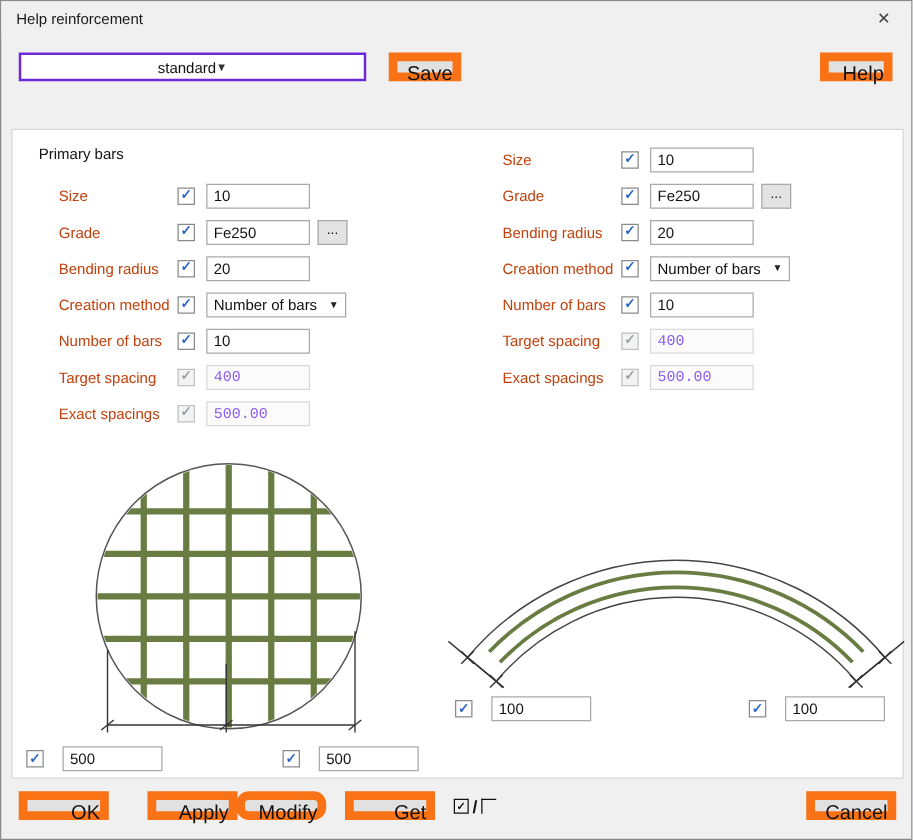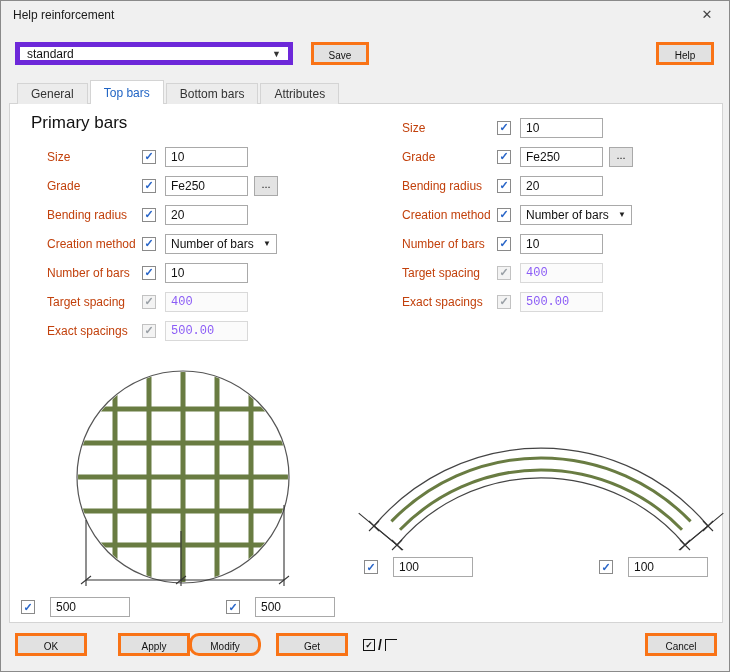--- a/index.html
+++ b/index.html
@@ -1,34 +1,34 @@
 <!DOCTYPE html>
 <html><head>
 <meta charset="utf-8">
 <style>
   html,body{margin:0;padding:0;background:#cfcfcf;}
   *{box-sizing:border-box;font-family:"Liberation Sans", sans-serif;}
   .window{position:relative;width:730px;height:672px;background:#f0f0f0;border:1px solid #8a8a8a;overflow:hidden;}
   .titlebar{position:absolute;left:0;top:0;width:100%;height:28px;background:#f0f0f0;}
   .title{position:absolute;left:12px;top:7px;font-size:12px;color:#1a1a1a;}
   .close{position:absolute;right:0;top:0;width:44px;height:28px;text-align:center;line-height:28px;font-size:13px;color:#444;cursor:pointer;}
-  .combo{position:absolute;display:flex;align-items:center;justify-content:space-between;background:#fff;border:5px solid #6d28d9;padding:0 7px;font-size:12px;color:#111;}
+  .combo{position:absolute;display:flex;align-items:center;justify-content:center;background:#fff;border:2px solid #6d28d9;padding:0 7px;font-size:12px;color:#111;}
   .combo .arrow{font-size:9px;color:#333;}
-  .btn{position:absolute;height:23px;background:#e1e1e1;border:3px solid #f97316;font-size:10px;color:#111;text-align:center;line-height:21px;cursor:pointer;}
+  .btn{position:absolute;height:23px;background:#e1e1e1;border:7px solid #f97316;font-size:16px;color:#111;text-align:right;line-height:21px;cursor:pointer;}
   .preset{left:14px;top:41px;width:278px;height:23px;}
   .save{left:310px;top:41px;width:58px;}
   .help{left:655px;top:41px;width:58px;}
   .tabs{position:absolute;left:16px;top:79px;height:24px;display:flex;align-items:flex-end;z-index:3;}
   .tab{height:21px;line-height:21px;padding:0 13px;font-size:12px;color:#333;background:#ececec;border:1px solid #d4d4d4;border-bottom:none;margin-right:2px;cursor:pointer;}
   .tab.active{height:24px;line-height:24px;background:#fff;color:#1f63c4;border-bottom:none;}
   .page{position:absolute;left:8px;top:102px;width:714px;height:520px;background:#fff;border:1px solid #d4d4d4;}
   .col{position:absolute;top:112px;width:345px;}
   .col.left{left:30px;}
   .col.right{left:385px;}
-  .sec-title{font-size:17px;color:#111;height:20px;line-height:20px;margin-bottom:9px;}
+  .sec-title{font-size:12px;color:#111;height:20px;line-height:20px;margin-bottom:9px;}
   .frow{display:flex;align-items:center;height:29px;padding-left:16px;}
   .flabel{width:95px;font-size:12px;color:#c2410c;}
   .cb{width:14px;height:14px;background:#fff;border:1px solid #8a8a8a;margin-right:9px;display:inline-flex;align-items:center;justify-content:center;cursor:pointer;flex:none;}
   .cb i{font-style:normal;font-size:11px;font-weight:bold;color:#2a66c8;line-height:1;}
   .cb.dis{background:#f3f3f3;border-color:#c2c2c2;}
   .cb.dis i{color:#9aa0a6;}
   .field{display:inline-flex;align-items:center;width:83px;height:20px;background:#fff;border:1px solid #a9a9a9;padding:0 5px;font-size:12px;color:#111;cursor:text;}
   .field.dis{background:#fbfbfb;border-color:#d9d9d9;color:#8b5cf6;cursor:default;font-family:Liberation Mono, monospace;}
   .field.dd{width:112px;justify-content:space-between;cursor:pointer;}
   .field.dd .darr{font-size:8px;color:#222;}
@@ -56,26 +56,20 @@
     <span class="close">✕</span>
   </div>
 
   <div class="combo preset">
     <span>standard</span>
     <span class="arrow">▼</span>
   </div>
   <div class="btn save">Save</div>
   <div class="btn help">Help</div>
 
-  <div class="tabs">
-    <div class="tab">General</div>
-    <div class="tab active">Top bars</div>
-    <div class="tab">Bottom bars</div>
-    <div class="tab">Attributes</div>
-  </div>
 
   <div class="page"></div>
 
   <div class="col left">
     <div class="sec-title">Primary bars</div>
 
     <div class="frow">
       <span class="flabel">Size</span>
       <span class="cb">
           <i>✓</i>

